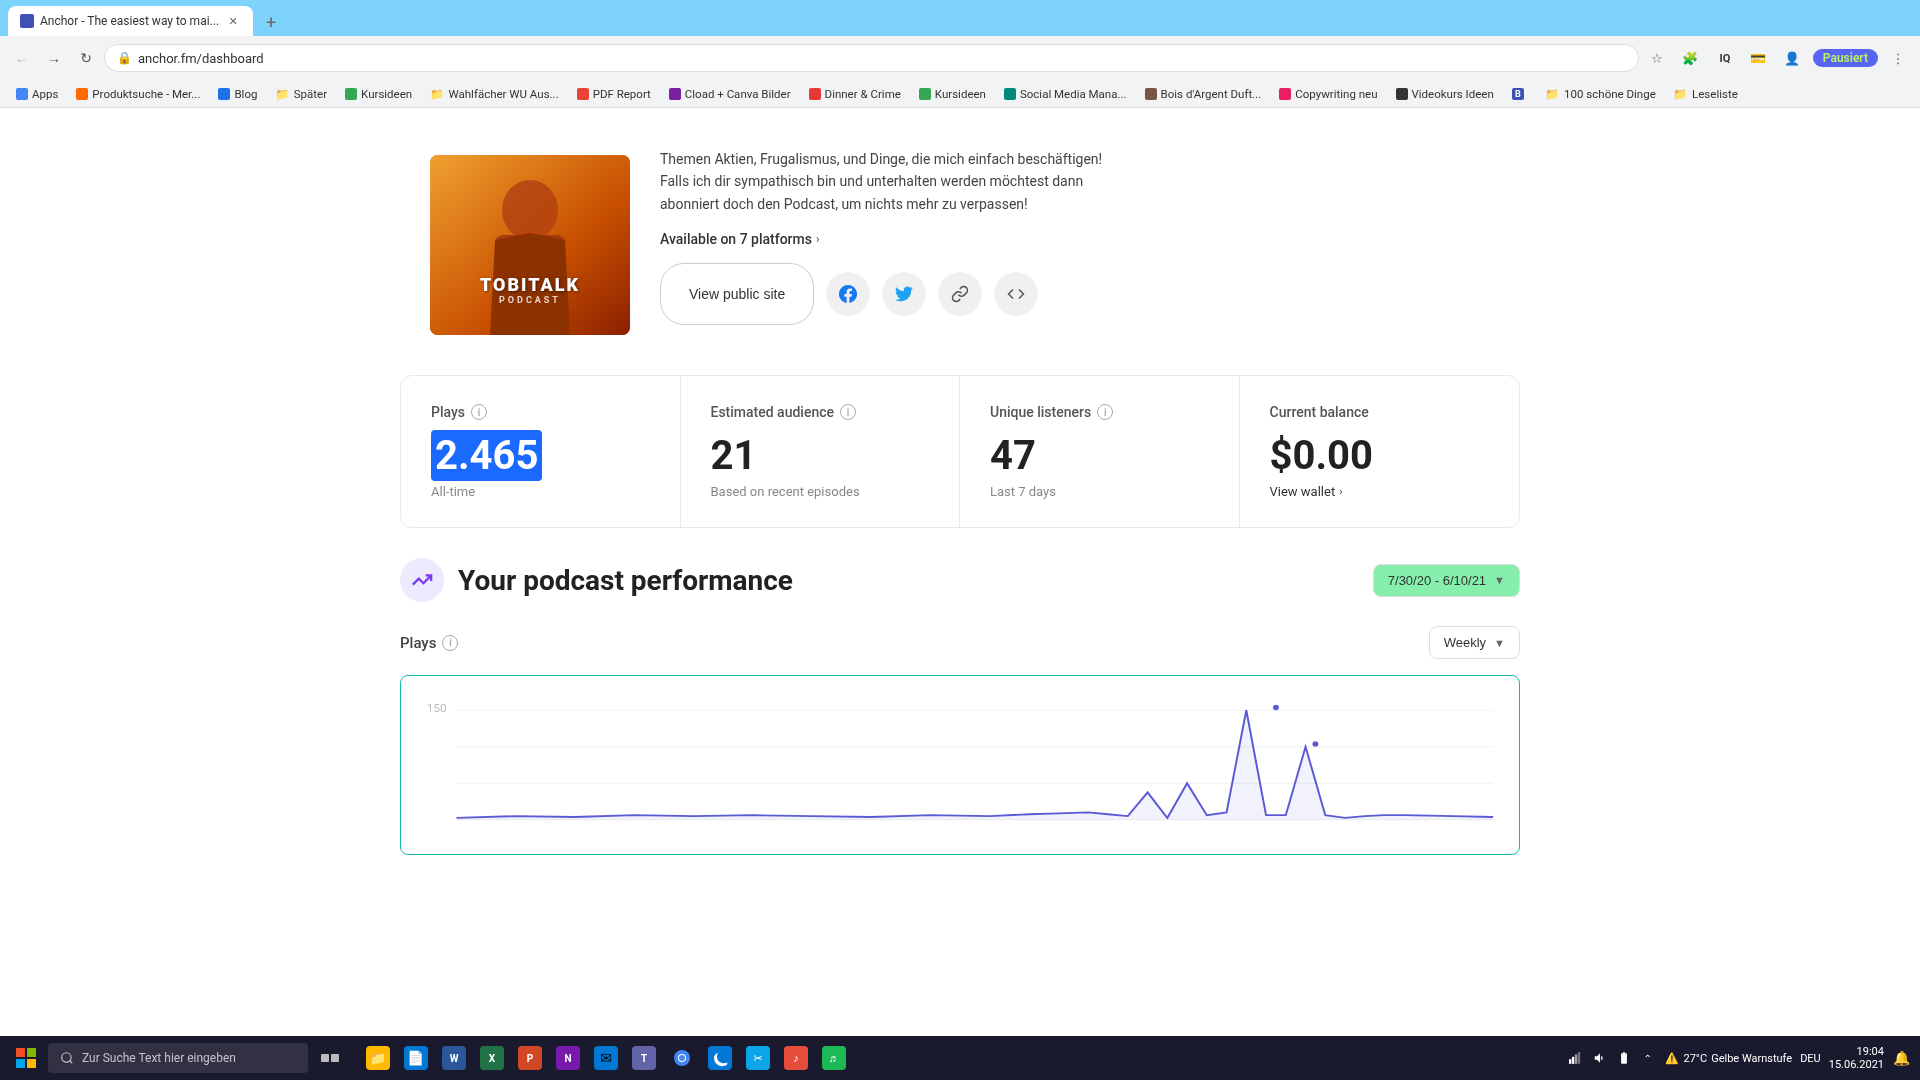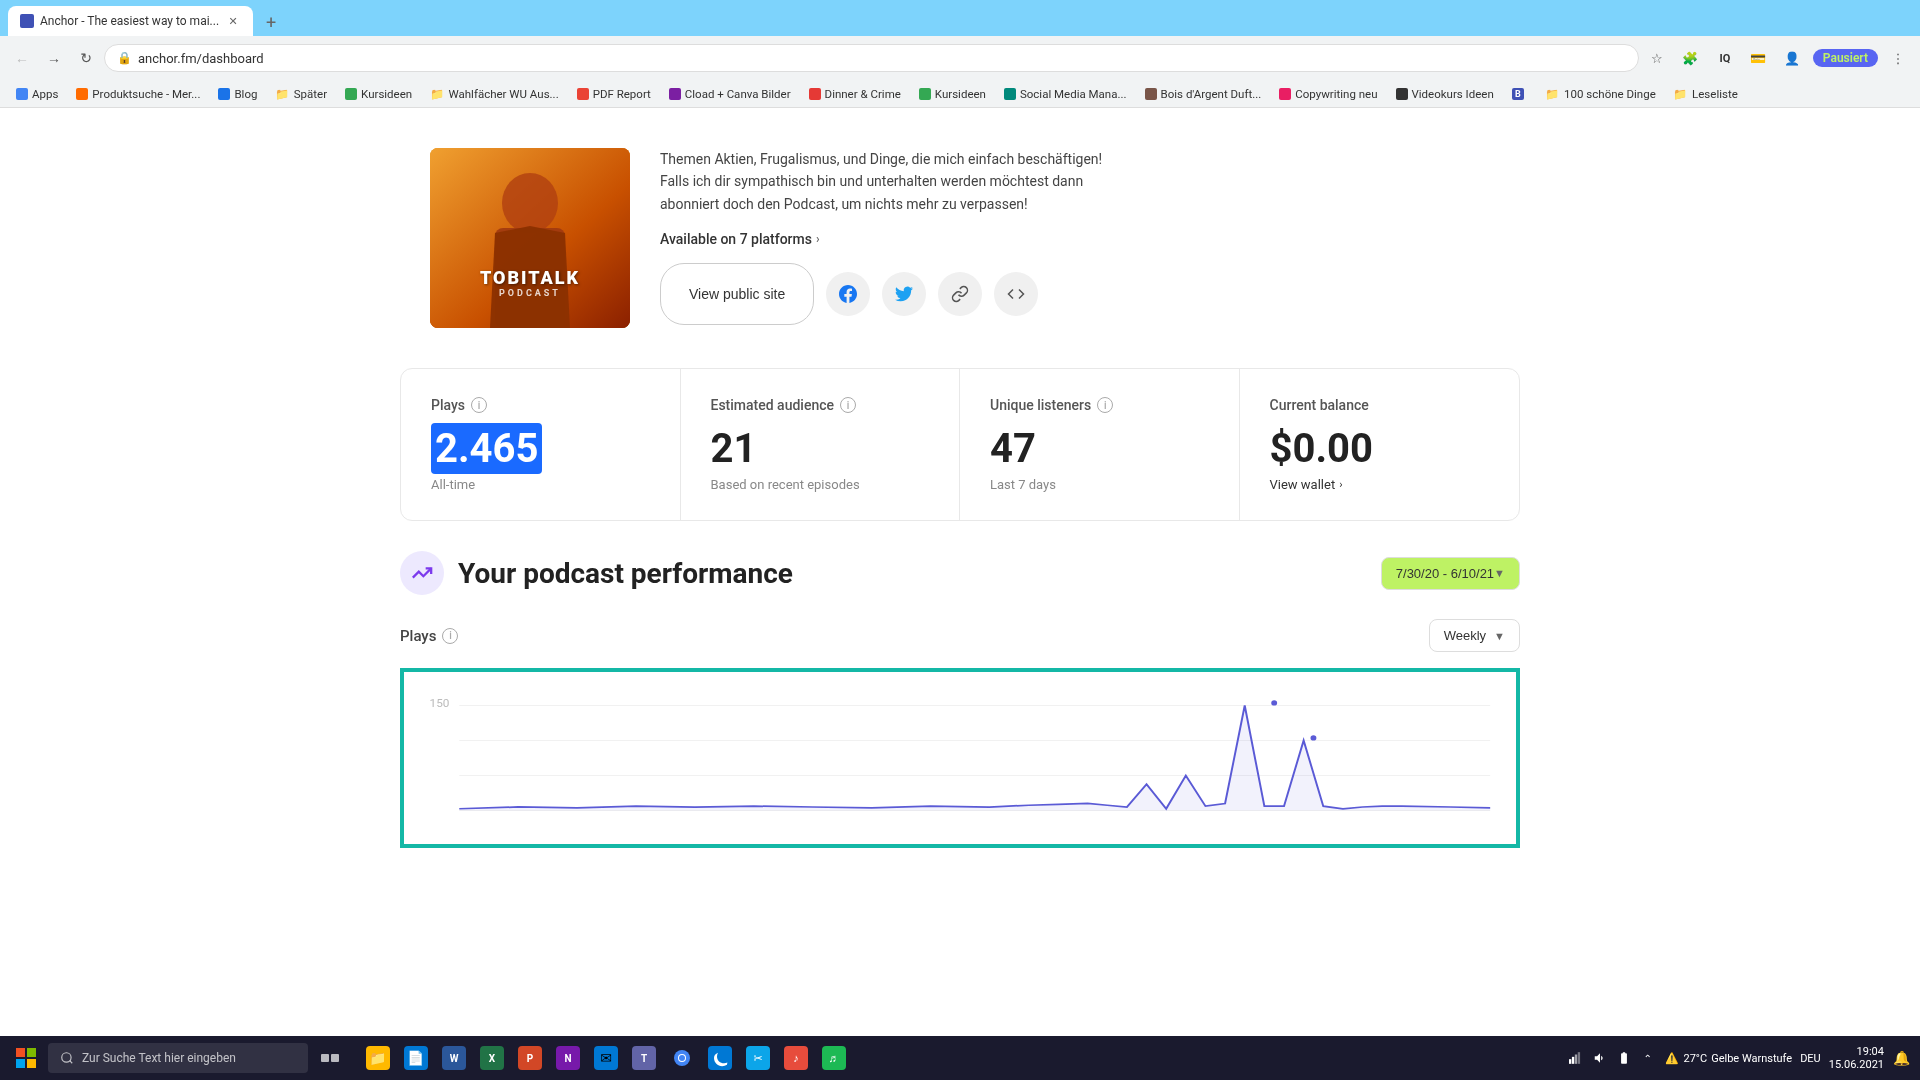--- a/index.html
+++ b/index.html
@@ -28,21 +28,21 @@
     .bookmark-favicon { width: 12px; height: 12px; border-radius: 2px; flex-shrink: 0; }
     .bm-blue { background: #1a73e8; }
     .bm-indigo { background: #3f51b5; }
 
     
     .page-content { flex: 1; background: #fff; overflow-y: auto; }
     .main-container { max-width: 1200px; margin: 0 auto; padding: 20px 40px 40px; }
 
     
     .podcast-card { background: #fff; border-radius: 12px; padding: 20px 30px; display: flex; gap: 30px; align-items: flex-start; margin-bottom: 20px; }
-    .podcast-image { width: 200px; height: 180px; border-radius: 8px; overflow: hidden; flex-shrink: 0; position: relative; background: linear-gradient(135deg, #e8a830, #cc6600); display: flex; align-items: center; justify-content: center; }
+    .podcast-image { width: 200px; height: 180px; border-radius: 8px; overflow: hidden; flex-shrink: 0; position: relative; background: linear-gradient(135deg, #e8a830, #cc6600); display: flex; align-items: center; justify-content: center; margin-top: 7px; }
     .podcast-image-inner { width: 100%; height: 100%; background: linear-gradient(160deg, #f0a030 0%, #c85000 60%, #8b3000 100%); display: flex; align-items: flex-end; justify-content: center; position: relative; overflow: hidden; }
     .podcast-logo-text { position: absolute; bottom: 30px; left: 50%; transform: translateX(-50%); text-align: center; }
     .podcast-logo-title { font-size: 18px; font-weight: 900; color: white; letter-spacing: 2px; text-shadow: 1px 1px 3px rgba(0,0,0,0.5); }
     .podcast-logo-subtitle { font-size: 9px; font-weight: 700; color: rgba(255,255,255,0.8); letter-spacing: 3px; }
 
     .podcast-info { flex: 1; }
     .podcast-desc { font-size: 14px; color: #444; line-height: 1.6; margin-bottom: 16px; }
     .platforms-link { display: flex; align-items: center; gap: 4px; font-size: 14px; color: #333; font-weight: 500; margin-bottom: 16px; cursor: pointer; }
     .platforms-arrow { color: #666; font-size: 12px; }
     .action-row { display: flex; align-items: center; gap: 12px; }
@@ -59,29 +59,29 @@
     .stat-sublabel { font-size: 13px; color: #888; }
     .view-wallet-link { font-size: 13px; color: #333; cursor: pointer; display: flex; align-items: center; gap: 4px; }
     .view-wallet-arrow { font-size: 11px; }
 
     
     .performance-section { margin-bottom: 20px; }
     .performance-header { display: flex; align-items: center; justify-content: space-between; margin-bottom: 24px; }
     .performance-title-row { display: flex; align-items: center; gap: 14px; }
     .performance-icon { width: 44px; height: 44px; border-radius: 50%; background: #ede9fe; display: flex; align-items: center; justify-content: center; font-size: 20px; }
     .performance-title { font-size: 28px; font-weight: 700; color: #222; }
-    .date-range-btn { border: 1px solid #ddd; border-radius: 8px; padding: 8px 14px; font-size: 13px; color: #333; background: #bef264; cursor: pointer; display: flex; align-items: center; }
+    .date-range-btn { border: 1px solid #ddd; border-radius: 8px; padding: 8px 14px; font-size: 13px; color: #333; background: #86efac; cursor: pointer; display: flex; align-items: center; gap: 8px; }
     .dropdown-arrow { font-size: 11px; color: #666; }
 
     .plays-header { display: flex; align-items: center; justify-content: space-between; margin-bottom: 16px; }
     .plays-label { font-size: 15px; color: #444; font-weight: 500; display: flex; align-items: center; gap: 6px; }
     .weekly-btn { border: 1px solid #ddd; border-radius: 8px; padding: 8px 14px; font-size: 13px; color: #333; background: white; cursor: pointer; display: flex; align-items: center; gap: 8px; }
 
     
-    .chart-container { background: white; border: 4px solid #14b8a6; border-radius: 0; padding: 16px; height: 180px; position: relative; overflow: hidden; }
+    .chart-container { background: white; border: 1px solid #14b8a6; border-radius: 8px; padding: 16px; height: 180px; position: relative; overflow: hidden; }
 
     
     .taskbar { background: #1a1a2e; height: 44px; display: flex; align-items: center; padding: 0 8px; gap: 4px; position: fixed; bottom: 0; width: 1920px; }
     .taskbar-start { width: 36px; height: 36px; display: flex; align-items: center; justify-content: center; cursor: pointer; }
     .taskbar-search { background: rgba(255,255,255,0.1); border-radius: 4px; height: 30px; display: flex; align-items: center; padding: 0 12px; gap: 8px; min-width: 260px; cursor: pointer; }
     .taskbar-search-text { font-size: 12px; color: rgba(255,255,255,0.7); }
     .taskbar-apps { display: flex; align-items: center; gap: 2px; margin-left: 8px; }
     .taskbar-app { width: 36px; height: 36px; display: flex; align-items: center; justify-content: center; border-radius: 4px; cursor: pointer; }
     .taskbar-app-icon { width: 24px; height: 24px; border-radius: 4px; display: flex; align-items: center; justify-content: center; font-size: 14px; }
     .taskbar-right { margin-left: auto; display: flex; align-items: center; gap: 8px; }

